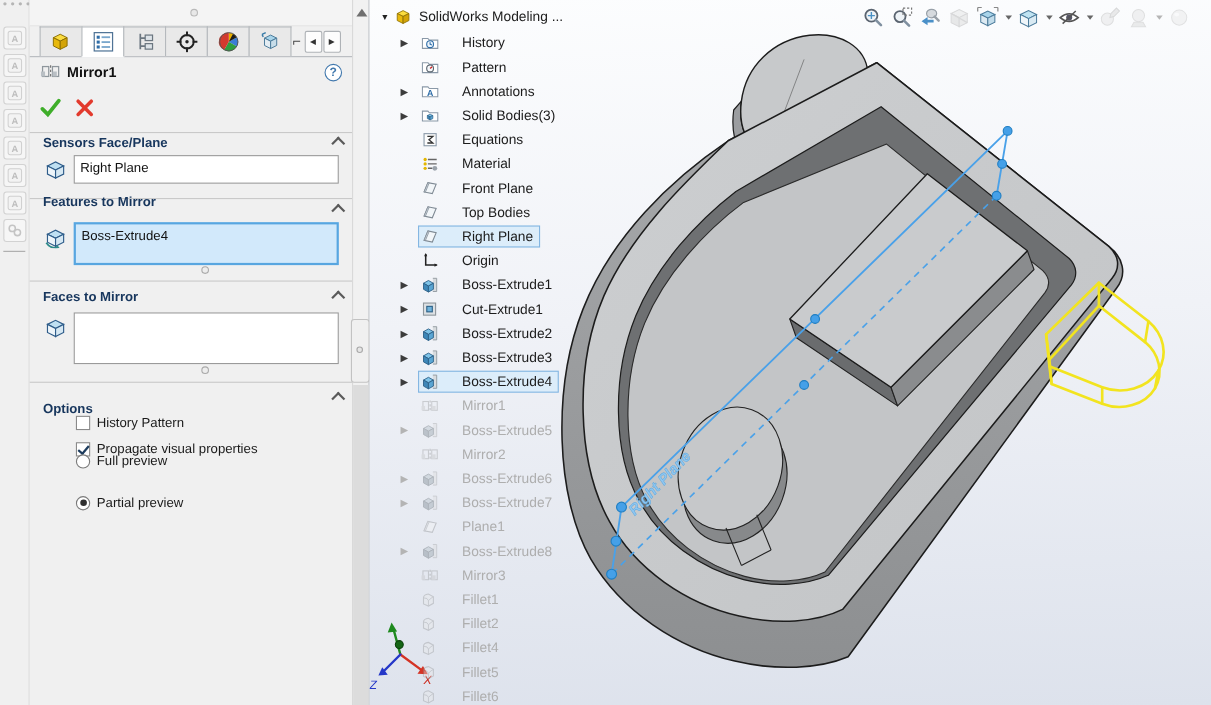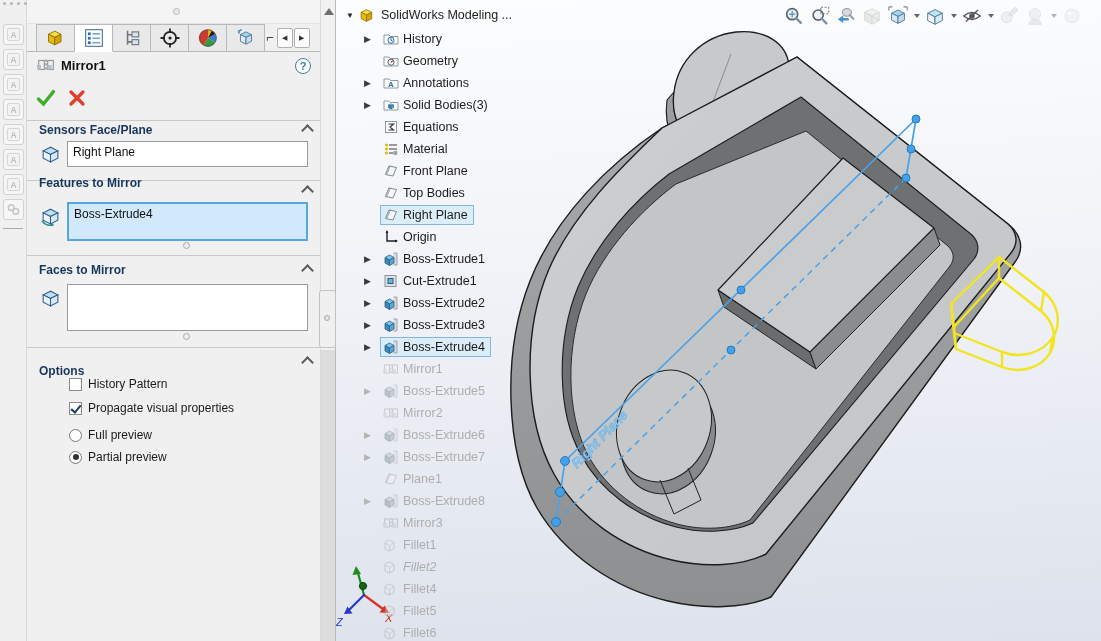--- a/index.html
+++ b/index.html
@@ -85,21 +85,21 @@
   .hud-caret.dis::after{border-top-color:#b5b5b5;}
 
   
   #tree{position:absolute;left:0;top:0;width:230px;height:641px;z-index:4;font-size:12.5px;color:#1c1c1c;}
   #tree-root{position:absolute;left:10px;top:4px;height:22px;display:flex;align-items:center;gap:5px;}
   #root-caret{font-size:8px;color:#222;}
   #tree-root svg{width:17px;height:17px;}
   .trow{position:absolute;left:0;height:22px;width:230px;display:flex;align-items:center;}
   .trow .arr{position:absolute;left:28px;width:12px;font-size:9px;color:#3c3c3c;}
   .trow.dis .arr{color:#b4b4b4;}
-  .tsel{position:absolute;left:44px;display:flex;align-items:center;gap:4px;padding:1px 5px 1px 2px;border:1px solid transparent;}
+  .tsel{position:absolute;left:44px;display:flex;align-items:center;gap:21px;padding:1px 5px 1px 2px;border:1px solid transparent;}
   .tsel.on{background:#dcedfa;border:1px solid #84b6e2;}
   .trow svg{width:16px;height:16px;flex:0 0 16px;}
   .trow.dis svg{opacity:.38;filter:grayscale(.8);}
   .trow.dis .tlb{color:#aeaeae;}
   .tlb{white-space:nowrap;}
 </style>
 </head>
 <body>
 
 <svg width="0" height="0" style="position:absolute">
@@ -425,21 +425,21 @@
     <span class="chev" style="top:356px"></span>
     <div id="pm-options">
         <div class="opt-row" style="top: 377px;">
           <span class="cb"></span>
           <span>History Pattern</span>
         </div>
         <div class="opt-row" style="top: 401px; text-align: center;">
           <span class="cb on"></span>
           <span>Propagate visual properties</span>
         </div>
-        <div class="opt-row" style="top: 428px; align-items: flex-end;">
+        <div class="opt-row" style="top: 412px; align-items: flex-end;">
           <span class="rb"></span>
           <span>Full preview</span>
         </div>
         <div class="opt-row" style="top: 450px;">
           <span class="rb on"></span>
           <span>Partial preview</span>
         </div>
       </div>
   </div>
 
@@ -608,21 +608,21 @@
               </svg>
               <span class="tlb">History</span>
             </span>
           </div>
           <div class="trow" style="top: 50px;">
             <span class="arr"></span>
             <span class="tsel">
               <svg>
                 <use href="#i-sensors"></use>
               </svg>
-              <span class="tlb">Geometry</span>
+              <span class="tlb">Pattern</span>
             </span>
           </div>
           <div class="trow" style="top: 72px;">
             <span class="arr">▶</span>
             <span class="tsel">
               <svg>
                 <use href="#i-annot"></use>
               </svg>
               <span class="tlb">Annotations</span>
             </span>
@@ -809,21 +809,21 @@
           </div>
           <div class="trow dis" style="top: 534px;">
             <span class="arr"></span>
             <span class="tsel">
               <svg>
                 <use href="#i-fillet"></use>
               </svg>
               <span class="tlb">Fillet1</span>
             </span>
           </div>
-          <div class="trow dis" style="top: 556px; font-style: italic;">
+          <div class="trow dis" style="top: 556px;">
             <span class="arr"></span>
             <span class="tsel">
               <svg>
                 <use href="#i-fillet"></use>
               </svg>
               <span class="tlb">Fillet2</span>
             </span>
           </div>
           <div class="trow dis" style="top: 578px;">
             <span class="arr"></span>

